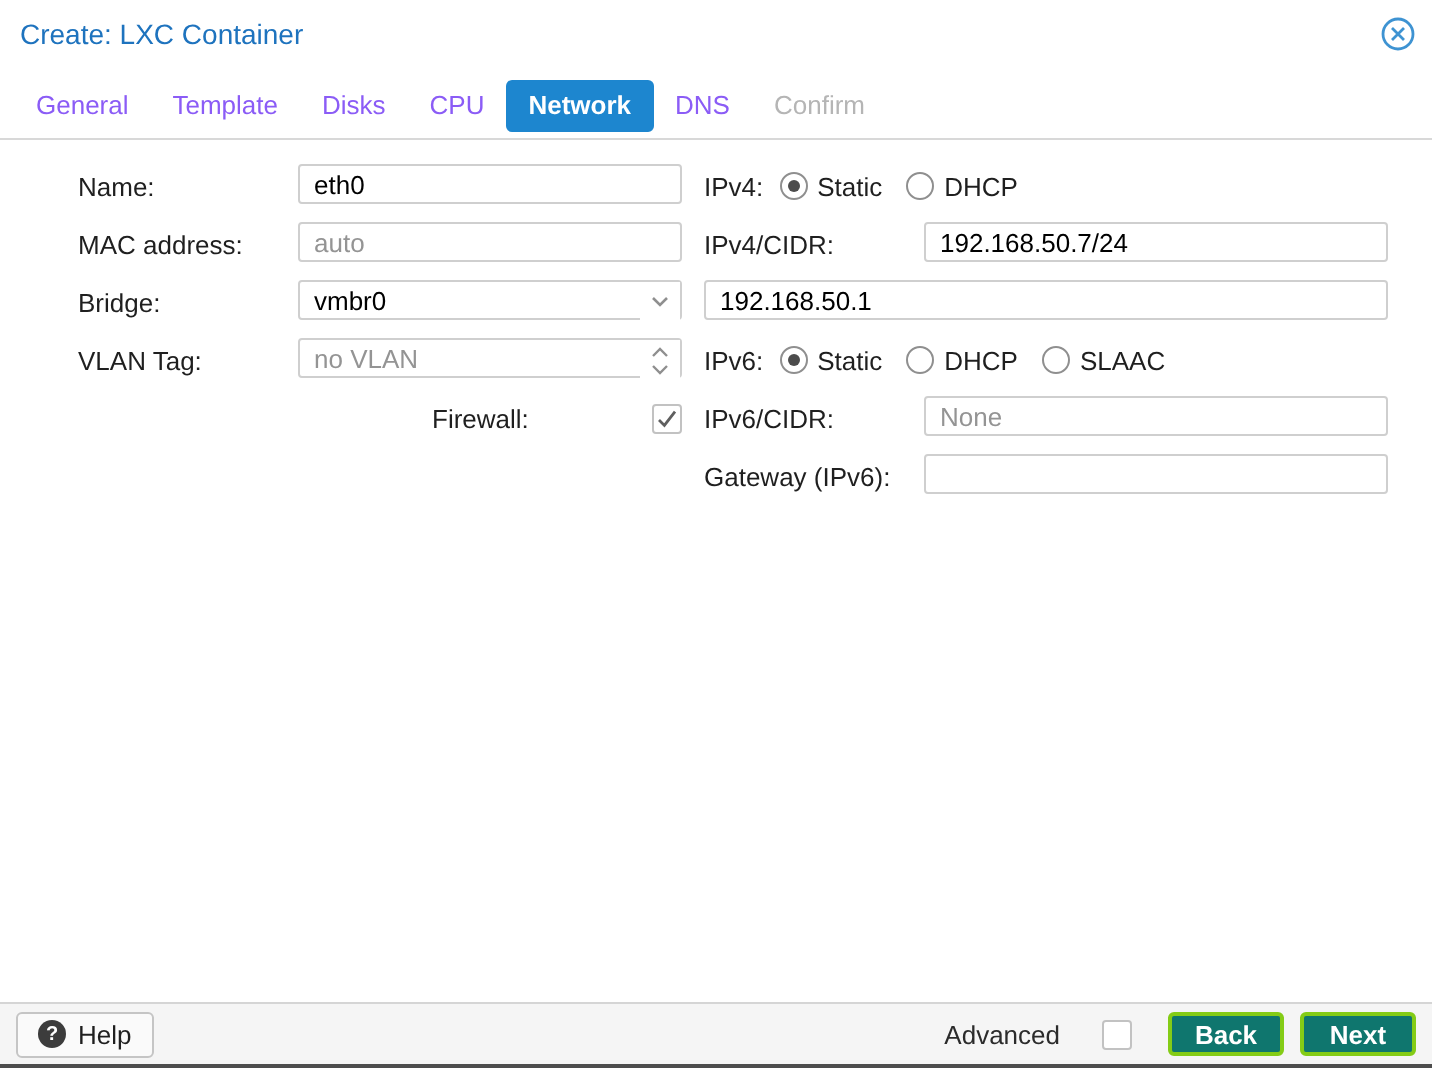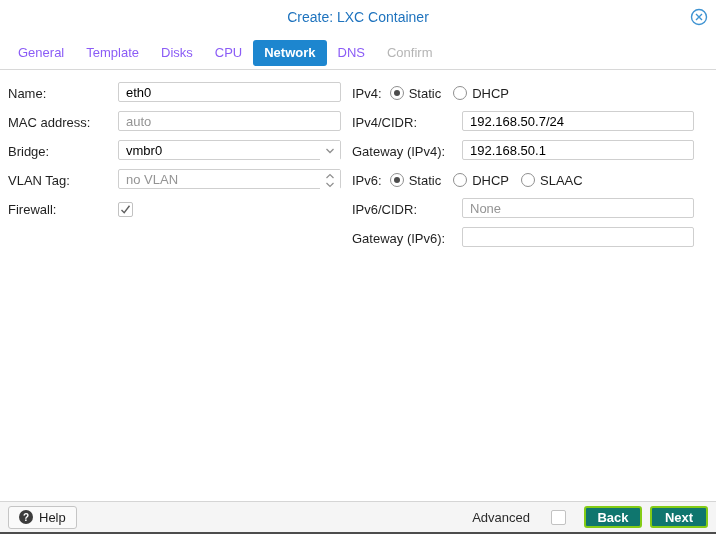--- a/index.html
+++ b/index.html
@@ -2,35 +2,35 @@
 <html><head>
 <meta charset="utf-8">
 <style>
   * { margin:0; padding:0; box-sizing:border-box; }
   html,body { background:#fff; }
   body { font-family:"Liberation Sans", sans-serif; font-size:13px; color:#1f1f1f; }
   .dialog { width:716px; height:534px; background:#fff; border-bottom:2px solid #4d4d4d;
             display:flex; flex-direction:column; overflow:hidden; }
 
   
-  .header { height:36px; padding:9px 10px 0 10px; position:relative;text-align:center; }
+  .header { height:36px; padding:9px 10px 0 10px; position:relative; }
   .title { color:#1e73be; font-size:14px; }
   .close { position:absolute; top:8px; right:8px; width:18px; height:18px; cursor:pointer; }
 
   
   .tabbar { display:flex; align-items:center; padding:0 0 0 7px; height:34px;
             border-bottom:1px solid #d8d8d8; }
   .tab { padding:5px 11px; color:#8b5cf6; cursor:pointer; border-radius:3px; line-height:16px; }
   .tab.active { background:#1d86cf; color:#fff; font-weight:bold; }
   .tab.disabled { color:#b5b5b5; cursor:default; }
 
   
   .body { flex:1; display:flex; padding:12px 10px 0 8px; }
   .col { display:flex; flex-direction:column; }
-  .col.left  { width:333px; }
+  .col.left  { width:333px;align-items:flex-end; }
   .col.right { width:342px; margin-left:11px; }
   .row { display:flex; align-items:center; height:22px; margin-bottom:7px; }
   .lbl { width:110px; flex:none; color:#1f1f1f; }
   .field { flex:1; height:22px; position:relative; }
   input.text { width:100%; height:20px; border:1px solid #cfcfcf; border-radius:2px;
                padding:0 7px; font:13px "Liberation Sans",sans-serif; color:#000; background:#fff; outline:none; }
   input.text::placeholder { color:#949494; opacity:1; }
   .trigger { position:absolute; right:1px; top:1px; bottom:1px; width:20px;
              display:flex; align-items:center; justify-content:center; cursor:pointer; background:#fff; }
   .spin { flex-direction:column; gap:1px; }
@@ -136,21 +136,20 @@
         <span class="radio selected"></span>
         <span class="radiotext">Static</span>
         <span class="radio"></span>
         <span class="radiotext">DHCP</span>
       </div>
       <div class="row">
         <span class="lbl">IPv4/CIDR:</span>
         <span class="field"><input class="text" type="text" value="192.168.50.7/24" style=""></span>
       </div>
       <div class="row">
-        <span class="lbl">Gateway (IPv4):</span>
         <span class="field"><input class="text" type="text" value="192.168.50.1" style=""></span>
       </div>
       <div class="row radiorow">
         <span class="radiolbl">IPv6:</span>
         <span class="radio selected"></span>
         <span class="radiotext">Static</span>
         <span class="radio"></span>
         <span class="radiotext">DHCP</span>
         <span class="radio"></span>
         <span class="radiotext">SLAAC</span>

